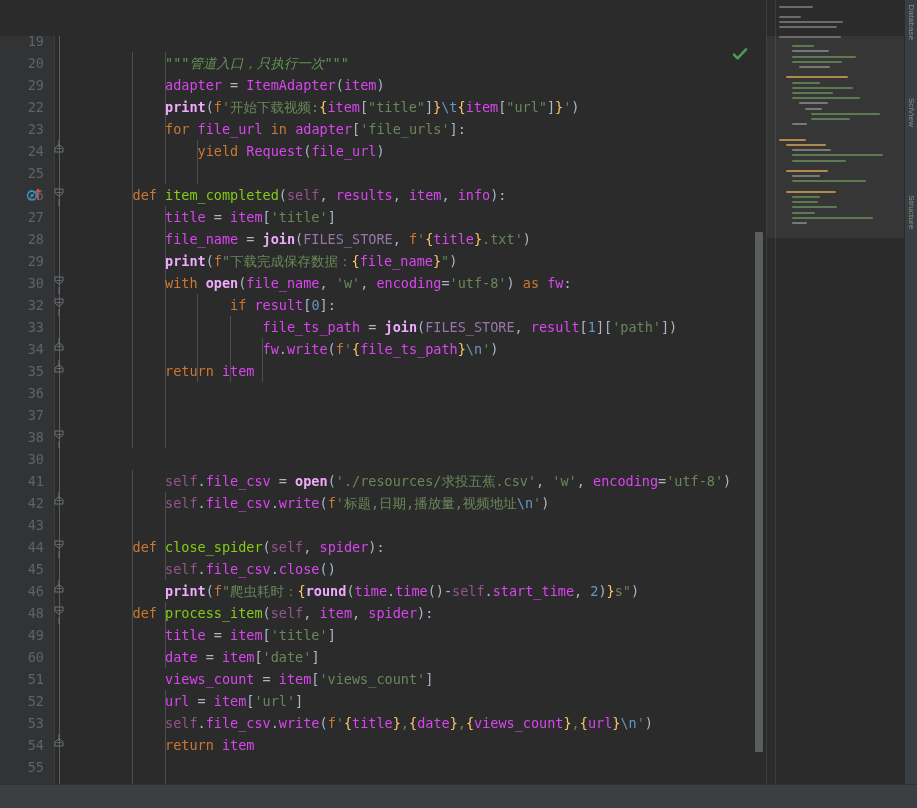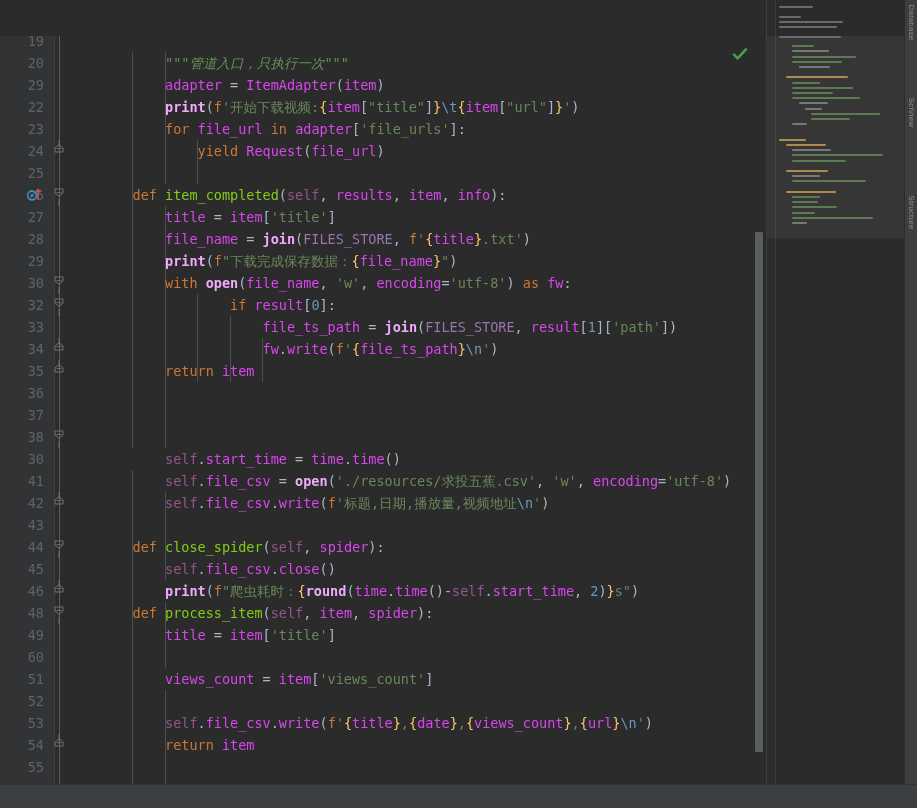--- a/index.html
+++ b/index.html
@@ -287,21 +287,21 @@
               <path d="M3 12 L3 8 L7 4.5 L11 8 L11 12 Z" fill="none" stroke="#6e7274" stroke-width="1"></path>
               <line x1="4.5" y1="8.6" x2="9.5" y2="8.6" stroke="#6e7274" stroke-width="1"></line>
             </svg></span><span class="code-text"><span class="punct">        </span><span class="kw">return</span><span class="punct"> </span><span class="ident">item</span></span></div>
         <div class="line"><span class="lineno">36</span><span class="code-text"></span></div>
         <div class="line"><span class="lineno">37</span><span class="code-text"></span></div>
         <div class="line"><span class="lineno">38</span><span class="fold"><svg width="14" height="22" viewBox="0 0 14 22">
               <line x1="7" y1="15" x2="7" y2="22" stroke="#6e7274" stroke-width="1"></line>
               <path d="M3 5 L11 5 L11 9 L7 12.5 L3 9 Z" fill="none" stroke="#6e7274" stroke-width="1"></path>
               <line x1="4.5" y1="8.6" x2="9.5" y2="8.6" stroke="#6e7274" stroke-width="1"></line>
             </svg></span></div>
-        <div class="line"><span class="lineno">30</span><span class="code-text"><span class="punct">        </span><span class="self">self</span><span class="punct">.</span><span class="ident">start_time</span><span class="punct"> = </span><span class="ident">time</span><span class="punct">.</span><span class="ident">time</span><span class="punct">()</span></span></div>
+        <div class="line"><span class="lineno">30</span></div>
         <div class="line"><span class="lineno">41</span><span class="code-text"><span class="punct">        </span><span class="self">self</span><span class="punct">.</span><span class="ident">file_csv</span><span class="punct"> = </span><span class="pfn">open</span><span class="punct">(</span><span class="str">'./resources/求投五蕉.csv'</span><span class="punct">, </span><span class="str">'w'</span><span class="punct">, </span><span class="ident">encoding</span><span class="punct">=</span><span class="str">'utf-8'</span><span class="punct">)</span></span></div>
         <div class="line"><span class="lineno">42</span><span class="fold"><svg width="14" height="22" viewBox="0 0 14 22">
               <line x1="7" y1="0" x2="7" y2="7" stroke="#6e7274" stroke-width="1"></line>
               <path d="M3 12 L3 8 L7 4.5 L11 8 L11 12 Z" fill="none" stroke="#6e7274" stroke-width="1"></path>
               <line x1="4.5" y1="8.6" x2="9.5" y2="8.6" stroke="#6e7274" stroke-width="1"></line>
             </svg></span><span class="code-text"><span class="punct">        </span><span class="self">self</span><span class="punct">.</span><span class="ident">file_csv</span><span class="punct">.</span><span class="ident">write</span><span class="punct">(</span><span class="kw">f</span><span class="str">'</span><span class="str">标题,日期,播放量,视频地址</span><span class="num">\n</span><span class="str">'</span><span class="punct">)</span></span></div>
         <div class="line"><span class="lineno">43</span><span class="code-text"></span></div>
         <div class="line"><span class="lineno">44</span><span class="fold"><svg width="14" height="22" viewBox="0 0 14 22">
               <line x1="7" y1="15" x2="7" y2="22" stroke="#6e7274" stroke-width="1"></line>
               <path d="M3 5 L11 5 L11 9 L7 12.5 L3 9 Z" fill="none" stroke="#6e7274" stroke-width="1"></path>
@@ -312,23 +312,23 @@
               <line x1="7" y1="0" x2="7" y2="7" stroke="#6e7274" stroke-width="1"></line>
               <path d="M3 12 L3 8 L7 4.5 L11 8 L11 12 Z" fill="none" stroke="#6e7274" stroke-width="1"></path>
               <line x1="4.5" y1="8.6" x2="9.5" y2="8.6" stroke="#6e7274" stroke-width="1"></line>
             </svg></span><span class="code-text"><span class="punct">        </span><span class="pfn">print</span><span class="punct">(</span><span class="kw">f</span><span class="str">"</span><span class="str">爬虫耗时：</span><span class="fstr-b">{</span><span class="pfn">round</span><span class="punct">(</span><span class="ident">time</span><span class="punct">.</span><span class="ident">time</span><span class="punct">()-</span><span class="self">self</span><span class="punct">.</span><span class="ident">start_time</span><span class="punct">, </span><span class="num">2</span><span class="punct">)</span><span class="fstr-b">}</span><span class="str">s</span><span class="str">"</span><span class="punct">)</span></span></div>
         <div class="line"><span class="lineno">48</span><span class="fold"><svg width="14" height="22" viewBox="0 0 14 22">
               <line x1="7" y1="15" x2="7" y2="22" stroke="#6e7274" stroke-width="1"></line>
               <path d="M3 5 L11 5 L11 9 L7 12.5 L3 9 Z" fill="none" stroke="#6e7274" stroke-width="1"></path>
               <line x1="4.5" y1="8.6" x2="9.5" y2="8.6" stroke="#6e7274" stroke-width="1"></line>
             </svg></span><span class="code-text">    <span class="kw">def</span> <span class="fn">process_item</span><span class="punct">(</span><span class="self">self</span><span class="punct">, </span><span class="ident">item</span><span class="punct">, </span><span class="ident">spider</span><span class="punct">):</span></span></div>
         <div class="line"><span class="lineno">49</span><span class="code-text"><span class="punct">        </span><span class="ident">title</span><span class="punct"> = </span><span class="ident">item</span><span class="punct">[</span><span class="str">'title'</span><span class="punct">]</span></span></div>
-        <div class="line"><span class="lineno">60</span></div>
+        <div class="line"><span class="lineno">60</span><span class="code-text"><span class="punct">        </span><span class="ident">date</span><span class="punct"> = </span><span class="ident">item</span><span class="punct">[</span><span class="str">'date'</span><span class="punct">]</span></span></div>
         <div class="line"><span class="lineno">51</span><span class="code-text"><span class="punct">        </span><span class="ident">views_count</span><span class="punct"> = </span><span class="ident">item</span><span class="punct">[</span><span class="str">'views_count'</span><span class="punct">]</span></span></div>
-        <div class="line"><span class="lineno">52</span></div>
+        <div class="line"><span class="lineno">52</span><span class="code-text"><span class="punct">        </span><span class="ident">url</span><span class="punct"> = </span><span class="ident">item</span><span class="punct">[</span><span class="str">'url'</span><span class="punct">]</span></span></div>
         <div class="line"><span class="lineno">53</span><span class="code-text"><span class="punct">        </span><span class="self">self</span><span class="punct">.</span><span class="ident">file_csv</span><span class="punct">.</span><span class="ident">write</span><span class="punct">(</span><span class="kw">f</span><span class="str">'</span><span class="fstr-b">{</span><span class="ident">title</span><span class="fstr-b">}</span><span class="str">,</span><span class="fstr-b">{</span><span class="ident">date</span><span class="fstr-b">}</span><span class="str">,</span><span class="fstr-b">{</span><span class="ident">views_count</span><span class="fstr-b">}</span><span class="str">,</span><span class="fstr-b">{</span><span class="ident">url</span><span class="fstr-b">}</span><span class="num">\n</span><span class="str">'</span><span class="punct">)</span></span></div>
         <div class="line"><span class="lineno">54</span><span class="fold"><svg width="14" height="22" viewBox="0 0 14 22">
               <line x1="7" y1="0" x2="7" y2="7" stroke="#6e7274" stroke-width="1"></line>
               <path d="M3 12 L3 8 L7 4.5 L11 8 L11 12 Z" fill="none" stroke="#6e7274" stroke-width="1"></path>
               <line x1="4.5" y1="8.6" x2="9.5" y2="8.6" stroke="#6e7274" stroke-width="1"></line>
             </svg></span><span class="code-text"><span class="punct">        </span><span class="kw">return</span><span class="punct"> </span><span class="ident">item</span></span></div>
         <div class="line"><span class="lineno">55</span><span class="code-text"></span></div>
         <div class="fold-rail" style="top: 0px; height: 814px;"></div>
         <div class="indent-guide" style="left: 132.48px; top: 22px; height: 396px;"></div>
         <div class="indent-guide" style="left: 132.48px; top: 440px; height: 374px;"></div>

